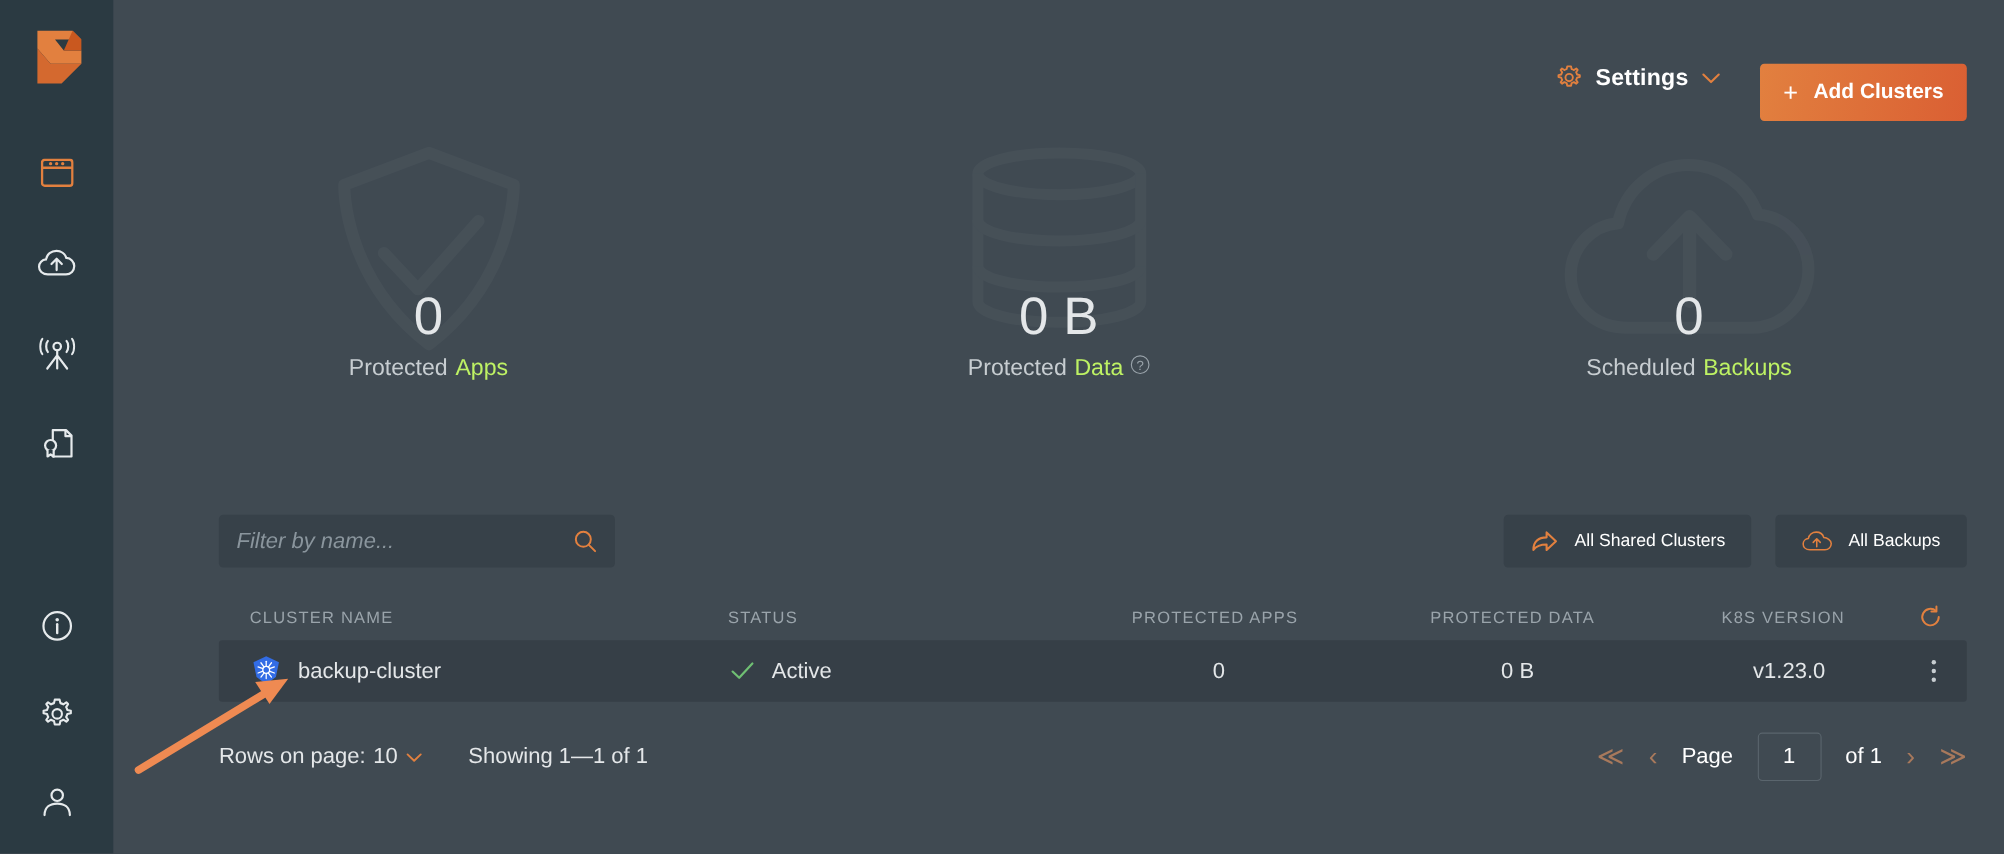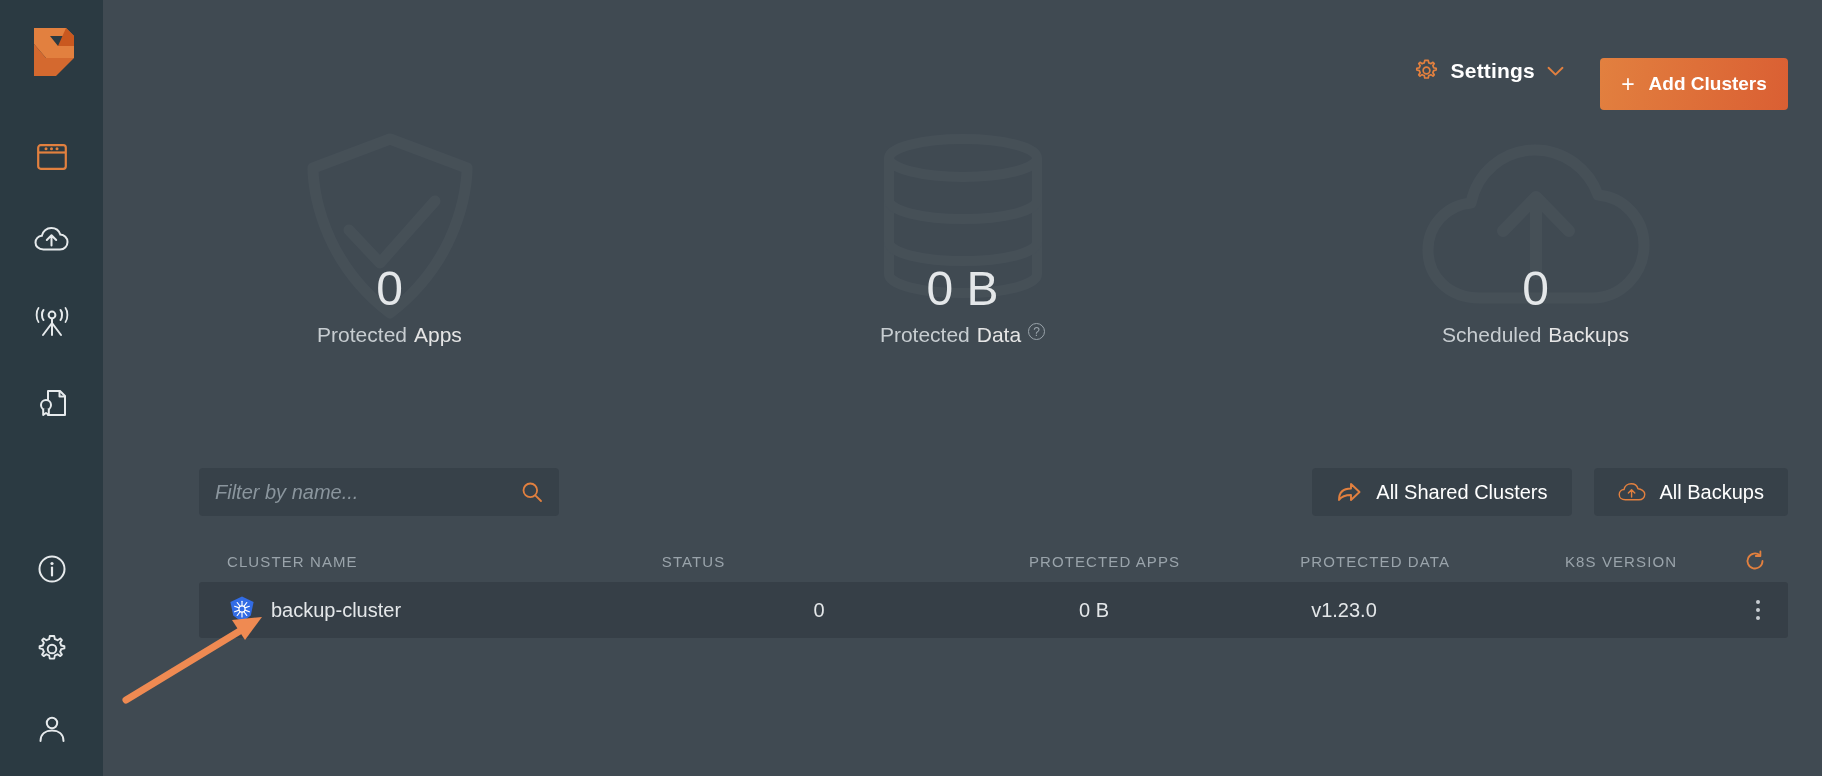--- a/index.html
+++ b/index.html
@@ -53,38 +53,38 @@
   
   .stats { position: absolute; top: 132px; left: 0; right: 0; height: 215px; display: flex; }
   .stat { flex: 1; position: relative; display: flex; flex-direction: column;
           align-items: center; justify-content: flex-end; }
   .stat-bg { position: absolute; top: 0; left: 50%; transform: translateX(-50%);
              opacity: .45; pointer-events: none; }
   .stat-value { position: relative; color: #e4e7e9; font-size: 48px; font-weight: 300;
                 line-height: 1; margin-bottom: 10px; }
   .stat-label { position: relative; font-size: 21px; color: #c7cdd1; display: flex;
                 align-items: flex-start; gap: 7px; }
-  .stat-label .accent { color: #e5e5e5; }
+  .stat-label .accent { color: #bef264; }
   .qmark { width: 17px; height: 17px; border: 1.6px solid #9aa4ab; border-radius: 50%;
            color: #9aa4ab; font-size: 12px; display: inline-flex; align-items: center;
            justify-content: center; line-height: 1; cursor: pointer; }
 
   
   .filter-row { position: absolute; top: 466px; left: 0; right: 0; height: 52px;
                 display: flex; align-items: center; padding: 0 34px 0 96px; }
   .filter-box { position: relative; width: 360px; height: 48px; background: #374149;
                 border-radius: 4px; display: flex; align-items: center; padding: 0 16px; }
   .filter-box input {
     flex: 1; background: transparent; border: none; outline: none;
     color: #c7cdd1; font-size: 20px; font-family: "Liberation Sans", sans-serif; font-style: italic;
   }
   .filter-box input::placeholder { color: #8a959d; }
   .spacer { flex: 1; }
   .pillbtn { height: 48px; background: #374149; border-radius: 4px; display: flex;
-             align-items: center; gap: 14px; padding: 0 24px; color: #fff; font-size: 20px;
+             align-items: center; gap: 14px; padding: 0 24px; color: #fff; font-size: 16px;
              cursor: pointer; border: none; font-family: "Liberation Sans", sans-serif; }
   .pillbtn + .pillbtn { margin-left: 22px; }
 
   
   .table { position: absolute; top: 540px; left: 96px; right: 34px; }
   .thead { display: flex; align-items: center; height: 42px;
            font-size: 15px; letter-spacing: 1.1px; color: #9aa4ab; }
   .trow { display: flex; align-items: center; height: 56px; background: #363f47;
           border-radius: 3px; font-size: 20px; color: #e4e7e9; }
   .c-name  { width: 470px; display: flex; align-items: center; gap: 14px; padding-left: 28px; }
@@ -329,33 +329,63 @@
                 <path d="M12.1 15.1 L7.6 16.8"></path>
                 <path d="M10.2 20.5 L13.1 16.6"></path>
                 <path d="M16.9 11.4 L19.8 7.5"></path>
                 <path d="M19.8 20.5 L16.9 16.6"></path>
                 <path d="M13.1 11.4 L10.2 7.5"></path>
               </g>
             </svg>
           </span>
           <span>backup-cluster</span>
         </div>
+        <div class="c-status">
+          <span class="check">
+            <svg width="22" height="18" viewBox="0 0 22 18" style="display:block">
+              <path d="M2 9.5 L8 15.2 L20 2.2" fill="none" stroke="#6fbf73" stroke-width="2" stroke-linecap="round" stroke-linejoin="round"></path>
+            </svg>
+          </span>
+          <span>Active</span>
+        </div>
         <div class="c-apps">0</div>
         <div class="c-data">0 B</div>
         <div class="c-ver">v1.23.0</div>
         <div class="c-act">
           <span class="kebab">
             <i></i>
               <i></i>
               <i></i>
           </span>
         </div>
       </div>
     </div>
 
+    <div class="pager">
+      <div class="rows-ctl">
+        <span>Rows on page:</span>
+        <span>10</span>
+        <span class="chev">
+          <svg width="15" height="10" viewBox="0 0 15 10" style="display:block">
+            <path d="M1.5 1.8 L7.5 7.6 L13.5 1.8" fill="none" stroke="#e2803f" stroke-width="1.7" stroke-linecap="round" stroke-linejoin="round"></path>
+          </svg>
+        </span>
+      </div>
+      <div class="showing">Showing 1—1 of 1</div>
+
+      <div class="pg-right">
+        <span class="pg-arrow">≪</span>
+        <span class="pg-arrow">‹</span>
+        <span class="pg-label">Page</span>
+        <input class="pg-input" value="1" style="">
+        <span class="pg-of">of 1</span>
+        <span class="pg-arrow">›</span>
+        <span class="pg-arrow">≫</span>
+      </div>
+    </div>
   </div>
 
   <svg class="annot" viewBox="0 0 1822 776">
     <line x1="126" y1="700" x2="248" y2="626" stroke="#ef8a52" stroke-width="7" stroke-linecap="round"></line>
     <path d="M262 617 L232 620 L245 640 Z" fill="#ef8a52"></path>
   </svg>
 
 </div>
 
 </body></html>

